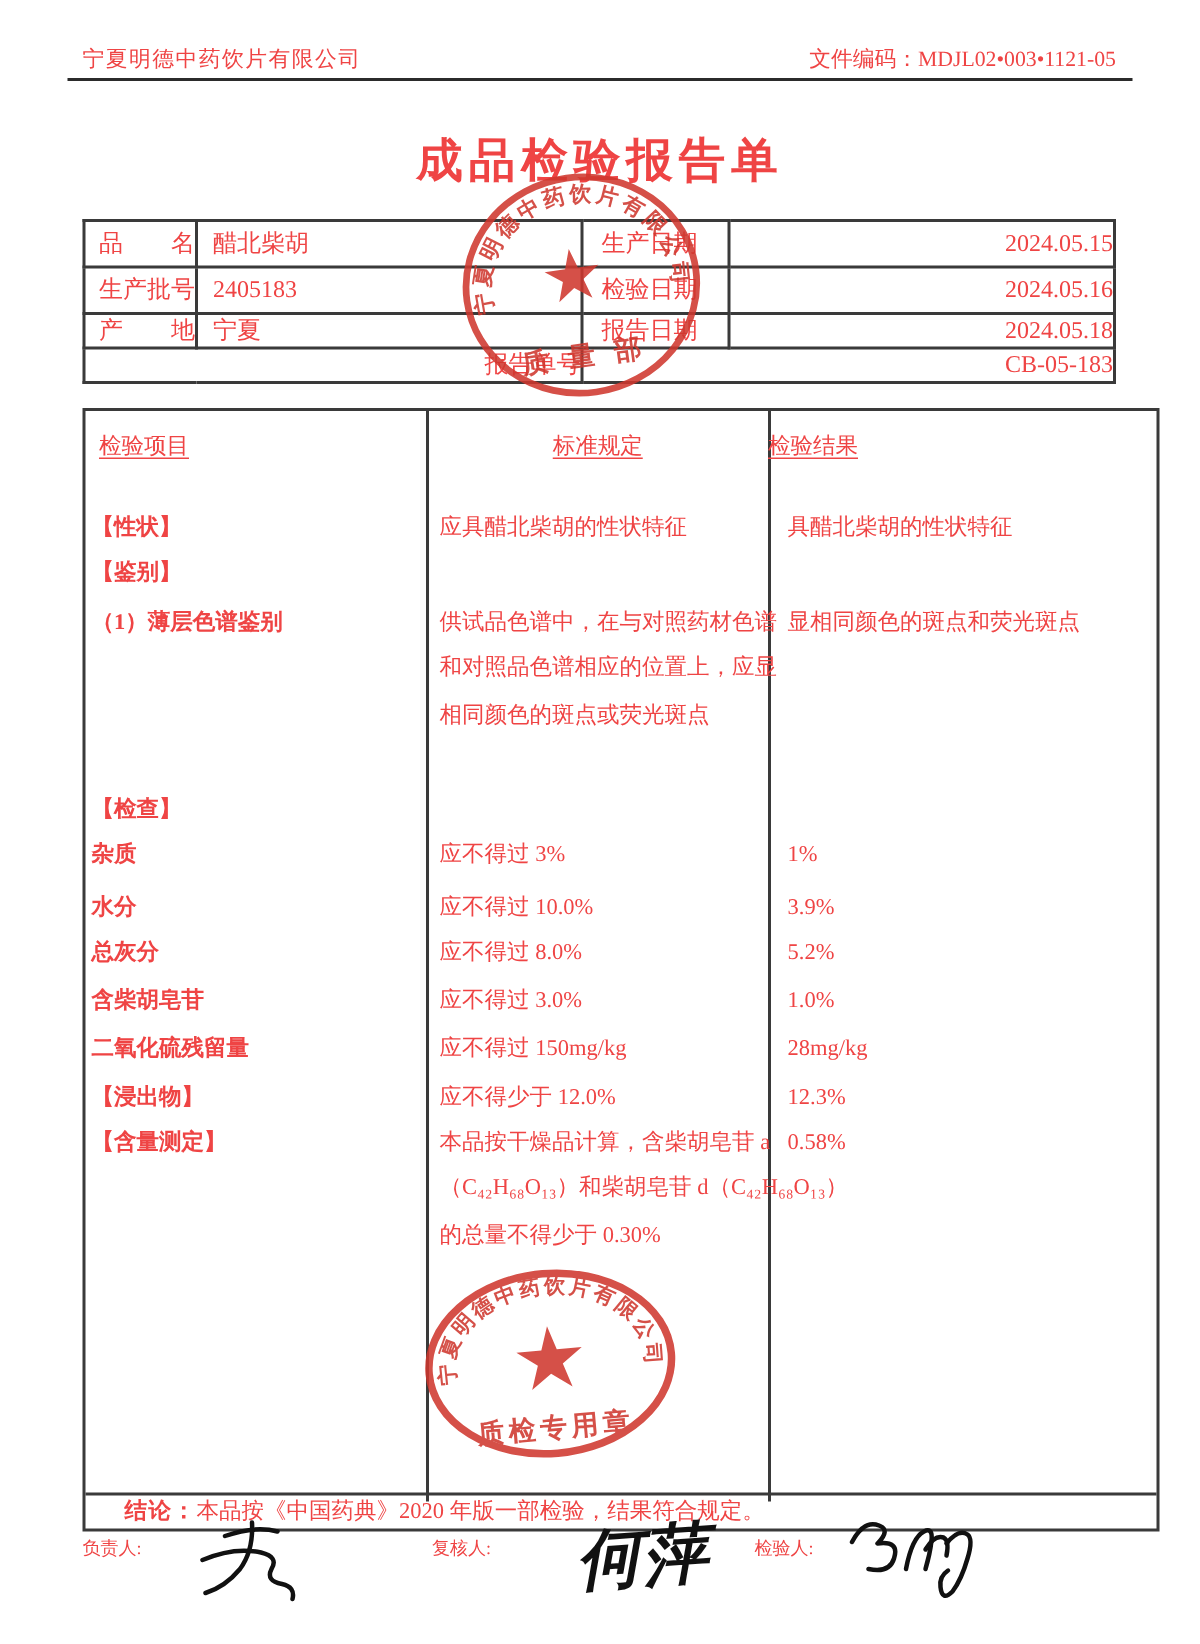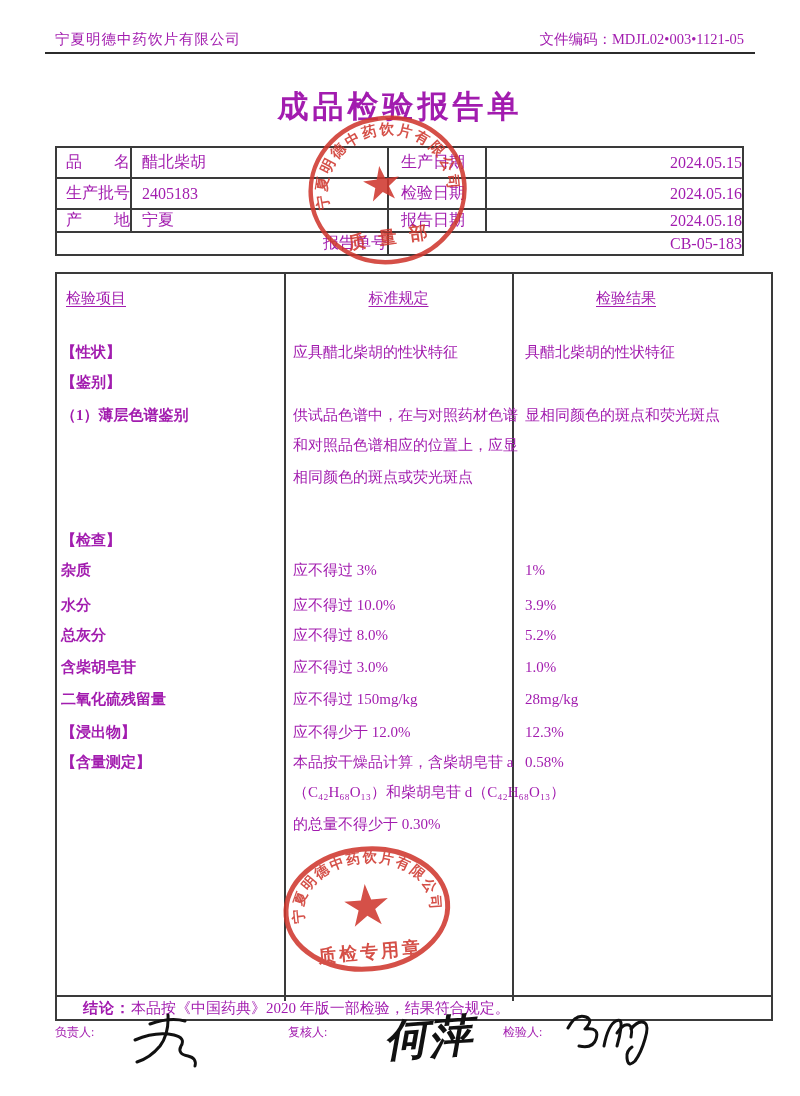--- a/index.html
+++ b/index.html
@@ -1,18 +1,18 @@
 <!DOCTYPE html>
 <html><head>
 <meta charset="utf-8">
 <style>
   html,body{margin:0;padding:0;background:#888;}
   .page{
     position:relative;width:800px;height:1096px;background:#ffffff;
-    font-family:"Liberation Serif","DejaVu Serif",serif;color:#a21caf;
+    font-family:"Liberation Serif","DejaVu Serif",serif;color:#ef4444;
     overflow:hidden;margin:0 auto;
   }
   .hdr-company{position:absolute;left:55px;top:30px;font-size:14.5px;letter-spacing:1px;}
   .hdr-code{position:absolute;right:56px;top:30px;font-size:14.5px;}
   .hdr-rule{position:absolute;left:45px;top:52px;width:710px;height:2px;background:#2b2b2b;}
   .title{position:absolute;left:0;top:86px;width:100%;text-align:center;font-size:31px;font-weight:bold;letter-spacing:4px;margin:0;}
 
   table.info{
     position:absolute;left:55px;top:146px;width:687px;border-collapse:collapse;table-layout:fixed;
     font-size:16px;
@@ -25,21 +25,21 @@
   .results{
     position:absolute;left:55px;top:272px;width:718px;height:749px;
     border:2px solid #3a3a3a;box-sizing:border-box;font-size:15px;
   }
   .vline{position:absolute;top:0;width:2px;height:727px;background:#3a3a3a;}
   .vline.v1{left:227px;}
   .vline.v2{left:455px;}
   .col-head{position:absolute;top:13px;height:22px;line-height:22px;text-decoration:underline;text-underline-offset:3px;}
   .ch1{left:9px;}
   .ch2{left:0;width:229px;text-align:center;transform:translateX(227px);}
-  .ch3{left:455px;width:228px;text-align:center;}
+  .ch3{left:455px;width:228px;}
   .rline{position:absolute;left:0;width:100%;height:22px;line-height:22px;}
   .rline span{position:absolute;white-space:nowrap;}
   .rline .c1{left:4px;font-weight:bold;}
   .rline .c2{left:236px;}
   .rline .c3{left:468px;}
   .conclusion{
     position:absolute;left:0;bottom:0;width:100%;height:24px;line-height:22px;
     border-top:2px solid #3a3a3a;box-sizing:border-box;padding-left:26px;white-space:nowrap;
   }
   .conclusion b{letter-spacing:1px;}

